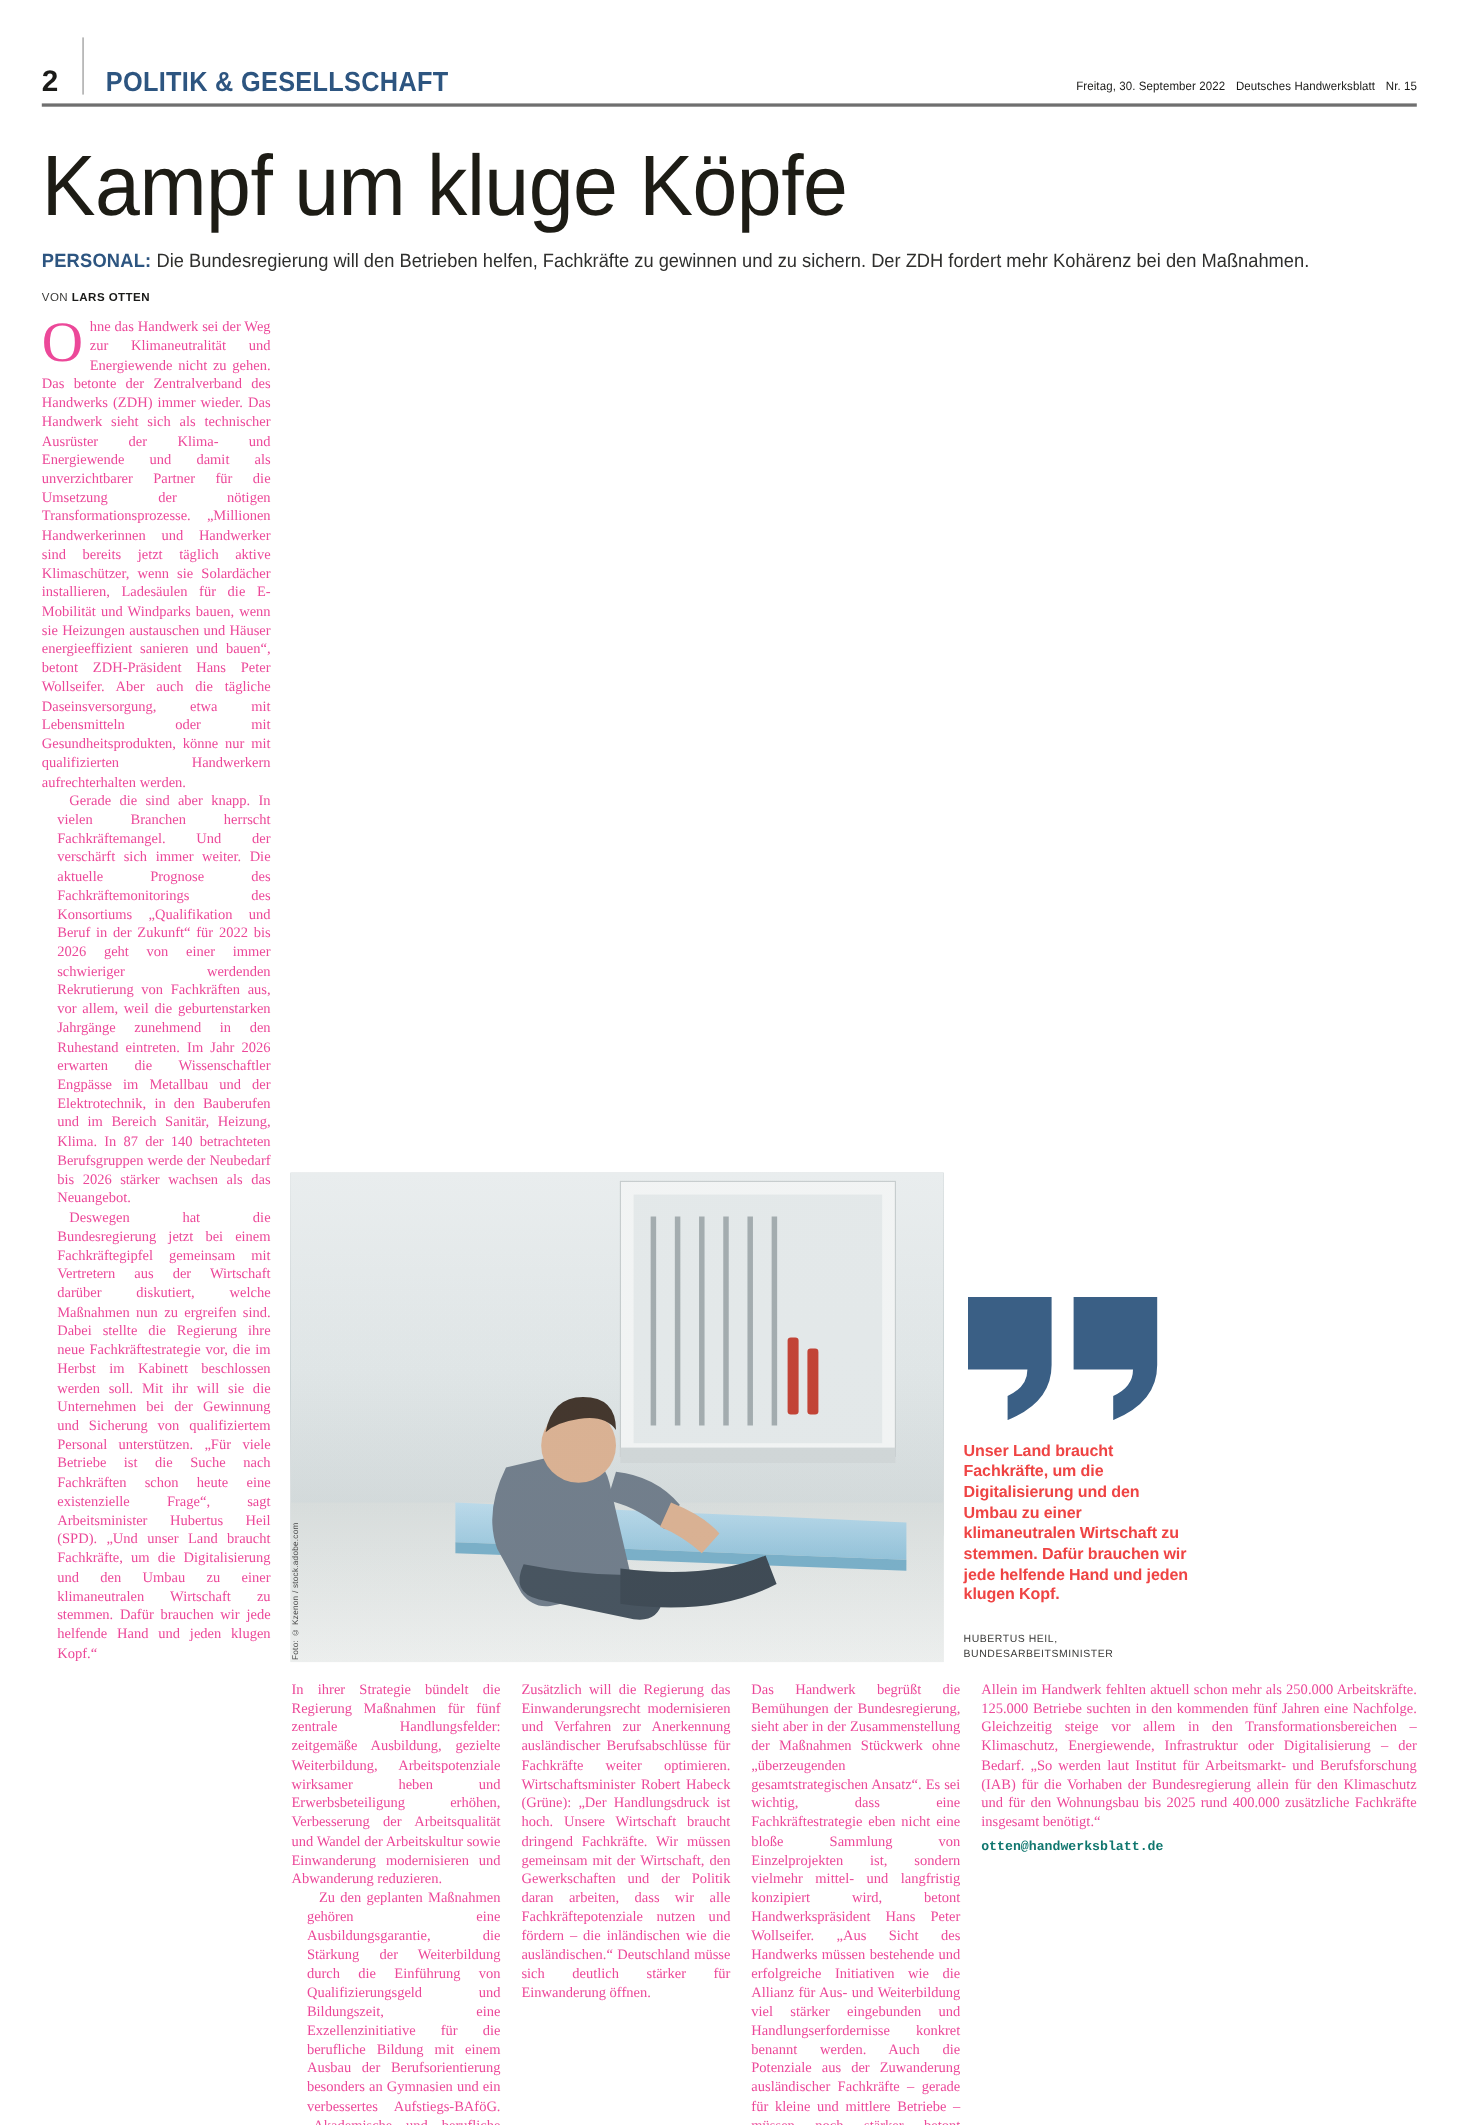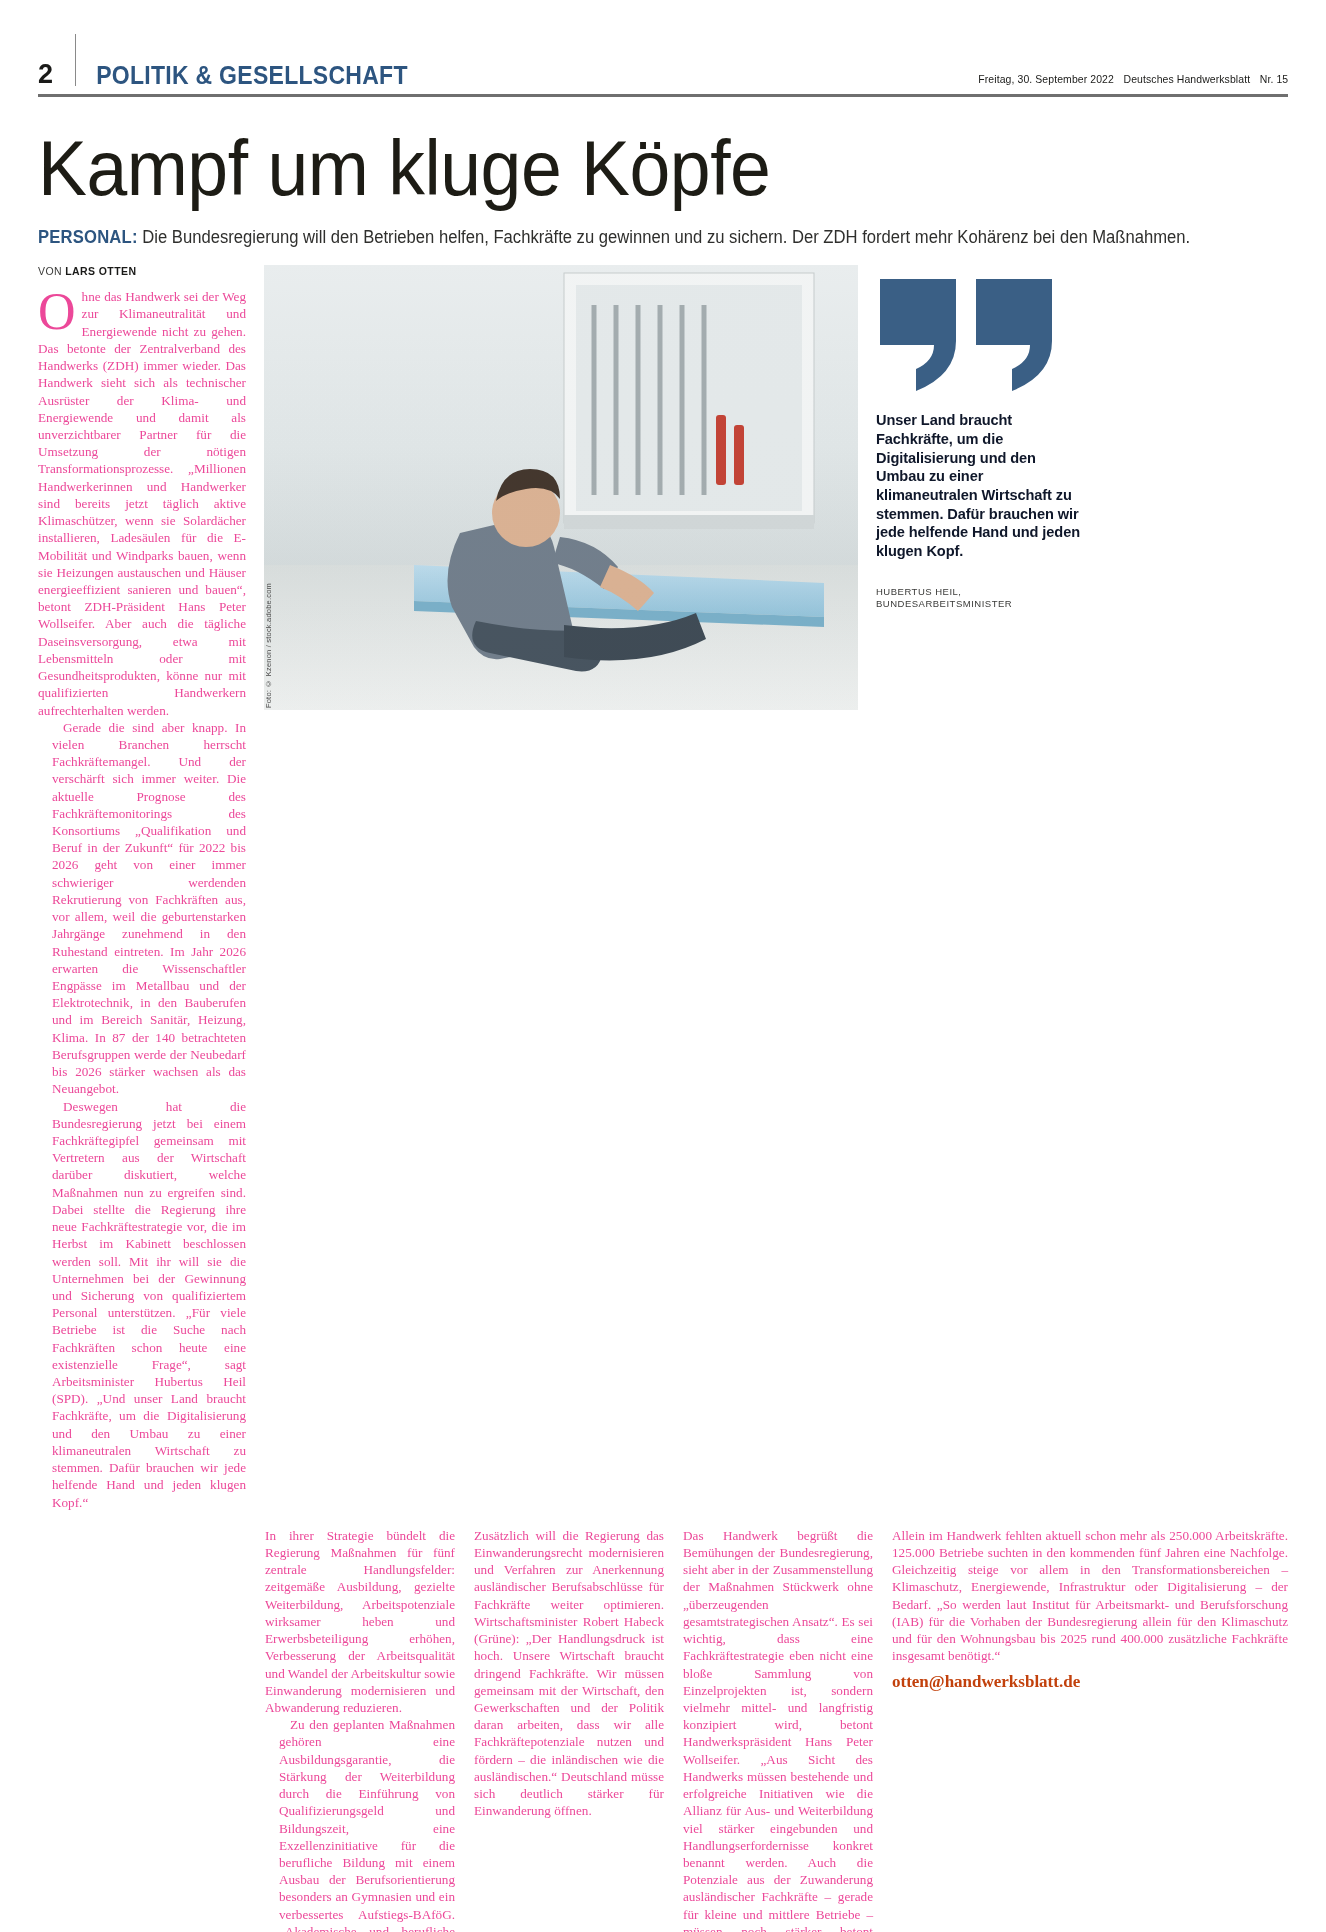--- a/index.html
+++ b/index.html
@@ -48,21 +48,21 @@
 
   .kicker {
     font-family:"Liberation Sans Narrow","Liberation Sans",sans-serif;
     font-size:17.5px; line-height:1.25; color:#2f2f2d;
     margin-top:22px; transform:scaleX(0.95); transform-origin:left top;
   }
   .kicker b { color:#2d5580; font-weight:700; letter-spacing:0.2px; }
 
   
   .art1 { position:relative; margin-top:16px; }
-  .a1-top { display:flex; gap:18px; }
+  .a1-top { display:flex; gap:18px;align-items:flex-end; }
   .a1-col1 { width:208px; }
   .a1-photo { width:594px; position:relative; }
   .a1-right { width:212px; }
 
   .byline {
     font-family:"Liberation Sans Narrow","Liberation Sans",sans-serif;
     font-size:10.5px; letter-spacing:0.4px; color:#3a3a38; margin-bottom:11px;
   }
   .byline b { font-weight:700; color:#1a1a18; }
 
@@ -89,40 +89,40 @@
     font-size:7.5px; color:#4a4a4a; letter-spacing:0.2px;
     background:rgba(255,255,255,0.0); padding:2px 1px;
   }
 
   
   .qmark { width:190px; height:110px; position:relative; margin-top:14px; }
   .qmark svg { display:block; }
   .quote-text {
     font-family:"Liberation Sans", sans-serif;
     font-weight:700; font-size:14.6px; line-height:1.28;
-    color:#0f172a; margin-top:22px; letter-spacing:-0.1px;
+    color:#ef4444; margin-top:22px; letter-spacing:-0.1px;
   }
   .quote-attr {
     font-family:"Liberation Sans Narrow","Liberation Sans",sans-serif;
     font-size:9.5px; line-height:1.35; letter-spacing:0.5px;
     color:#3a3a38; margin-top:25px;
   }
   .photo-caption {
     font-family:"Liberation Sans", sans-serif;
     font-size:11.4px; line-height:1.38; color:#3d3d3b; margin-top:22px;
   }
 
   
   .a1-cols { display:flex; gap:19px; margin-top:16px; }
   .a1-cols .col { width:302px; }
   .a1-cols .col:last-child { width:auto; flex:1; }
 
   .mailto {
-    font-family:Liberation Serif, serif;
-    font-weight:700; font-size:17px; color:#c2410c;
+    font-family:Liberation Mono, monospace;
+    font-weight:700; font-size:12px; color:#0f766e;
     margin-top:7px; display:block; text-decoration:none;
   }
 </style>
 </head>
 <body>
 
 <div class="page">
 
   <div class="masthead">
     <div class="pagenum">2</div>

